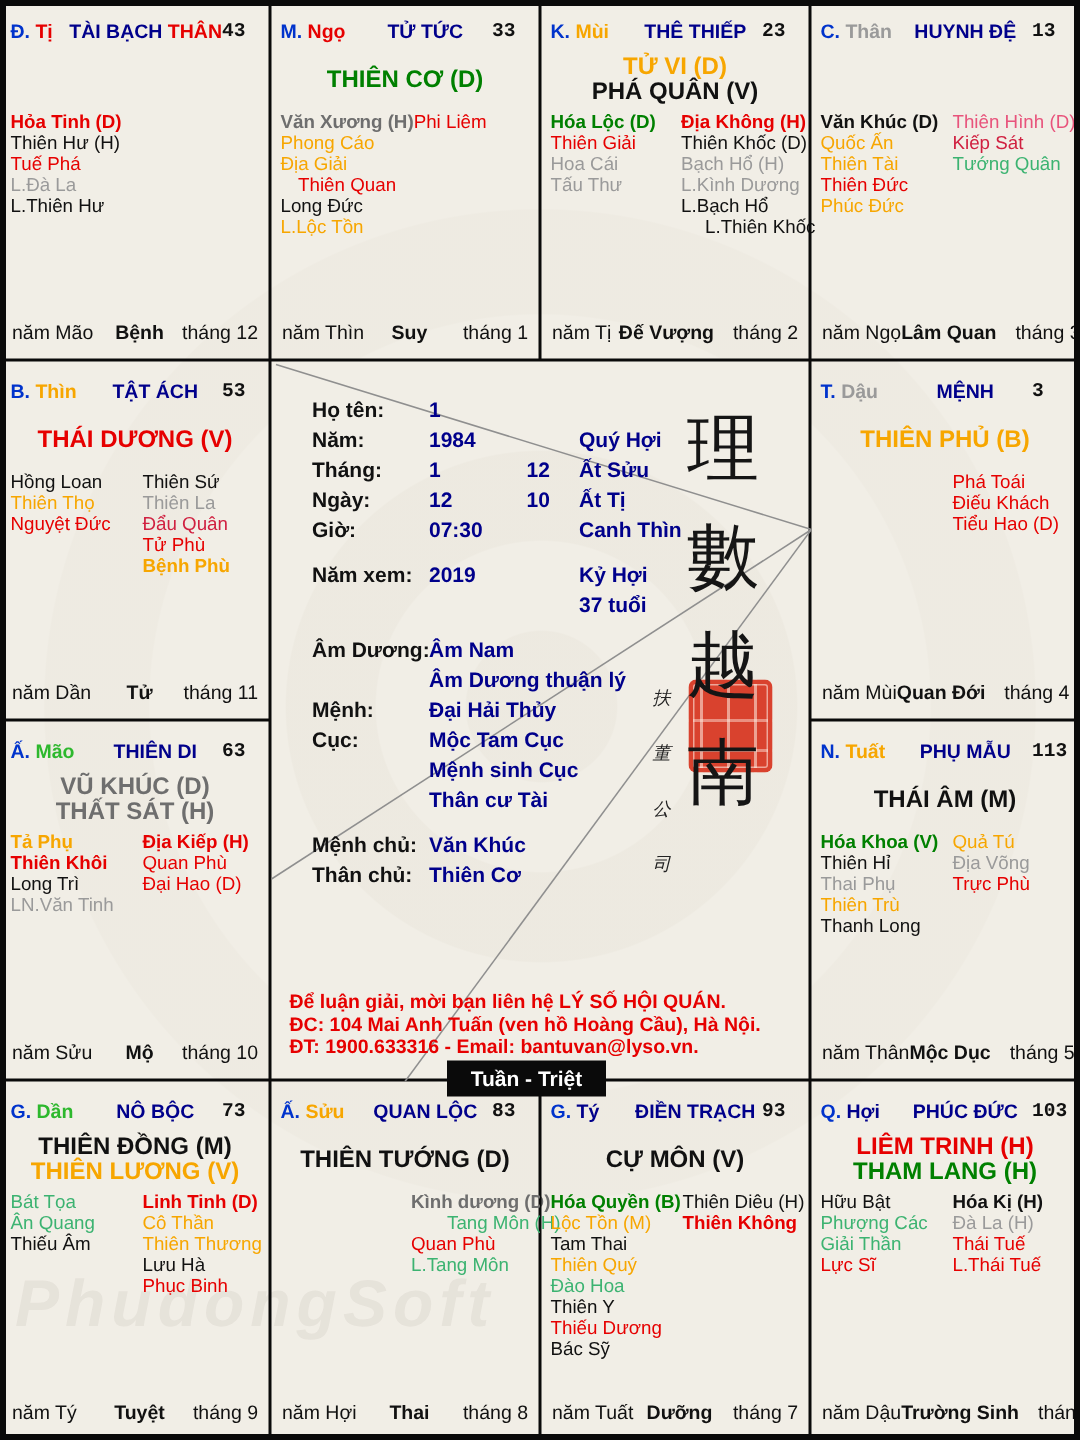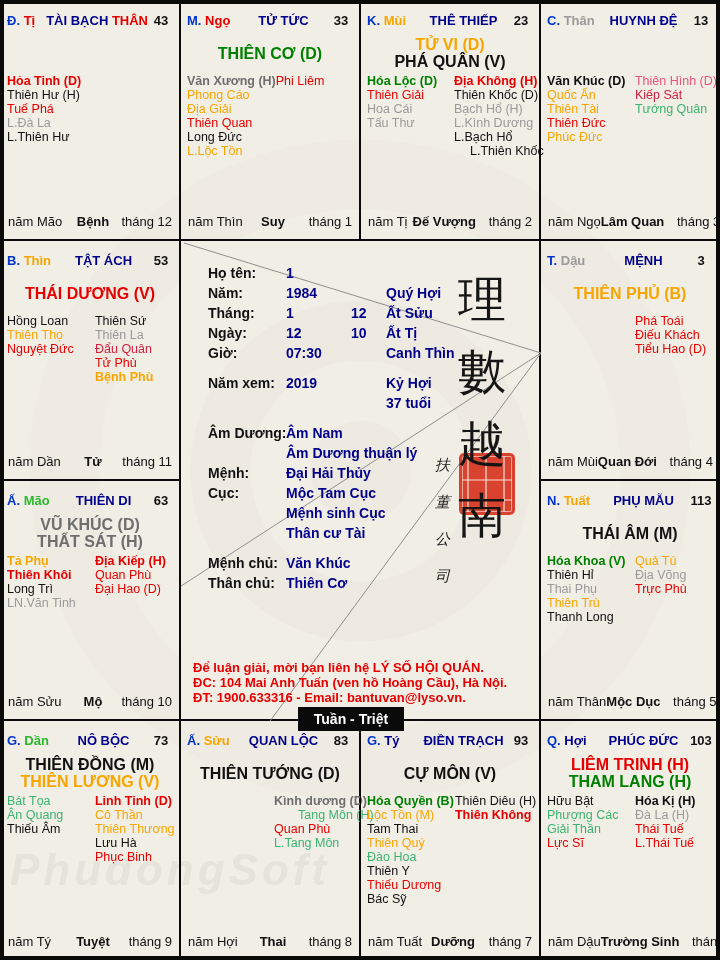--- a/index.html
+++ b/index.html
@@ -6,21 +6,21 @@
   #stage{position:relative;width:720px;height:960px;background:#f1eee6;overflow:hidden;
          font-family:"Liberation Sans","DejaVu Sans",sans-serif;
          background-image:radial-gradient(circle at 360px 470px, rgba(120,100,60,0.035) 0 60px, transparent 61px 120px, rgba(120,100,60,0.03) 121px 180px, transparent 181px 260px, rgba(120,100,60,0.025) 261px 330px, transparent 331px);}
   .frame{position:absolute;inset:0;border:4px solid #0a0a0a;pointer-events:none;z-index:12;}
   
   .palace{position:absolute;width:180px;height:240px;border:1px solid #0a0a0a;box-sizing:border-box;}
   .p-head{position:absolute;top:12px;left:6px;right:5px;display:flex;font-weight:bold;font-size:13px;white-space:nowrap;}
   .h-can{width:52px;color:#0033cc;}
   .h-name{flex:1;text-align:center;color:#00008b;}
   .h-tag{color:#e60000;}
-  .h-num{min-width:26px;text-align:center;color:#111;}
+  .h-num{min-width:26px;text-align:left;color:#111;font-family:Liberation Mono, monospace;}
   .p-mains{position:absolute;top:33px;left:0;right:0;height:38px;display:flex;flex-direction:column;justify-content:center;align-items:center;font-weight:bold;font-size:16px;line-height:17px;white-space:nowrap;}
   .p-cols{position:absolute;top:73px;left:6px;right:0;display:flex;}
   .col-l{width:89px;}
   .col-r{width:85px;}
   .s-row{font-size:12.5px;line-height:14px;white-space:nowrap;}
   .p-foot{position:absolute;bottom:10px;left:7px;right:7px;display:flex;font-size:13px;color:#111;white-space:nowrap;}
   .f-nam{width:62px;}
   .f-van{flex:1;text-align:center;font-weight:bold;}
   .f-thang{min-width:56px;text-align:right;}
   
@@ -30,21 +30,21 @@
   .c-rows{position:absolute;left:0;top:24px;right:0;z-index:3;}
   .c-row{position:relative;height:20px;font-size:14px;font-weight:bold;white-space:nowrap;}
   .c-gap{height:10px;}
   .c-label{position:absolute;left:27px;color:#111;}
   .c-v1{position:absolute;left:105px;color:#00008b;}
   .c-v2{position:absolute;left:170px;color:#00008b;}
   .c-v3{position:absolute;left:205px;color:#00008b;}
   .contact{position:absolute;left:12px;top:419px;color:#e60000;font-weight:bold;font-size:13px;line-height:15px;white-space:nowrap;z-index:3;}
   .tuan{position:absolute;left:117px;top:466px;width:106px;height:24px;background:#0a0a0a;color:#fff;font-weight:bold;font-size:14px;display:flex;align-items:center;justify-content:center;z-index:8;}
   .calli-big{position:absolute;left:272px;top:22px;width:58px;font-size:48px;line-height:72px;font-family:"DejaVu Serif",serif;color:#151515;word-break:break-all;text-align:center;z-index:3;}
-  .calli-small{position:absolute;left:254px;top:206px;width:18px;font-size:15px;line-height:37px;font-family:"DejaVu Serif",serif;color:#222;word-break:break-all;font-style:italic;z-index:3;}
+  .calli-small{position:absolute;left:254px;top:206px;width:18px;font-size:12px;line-height:37px;font-family:"DejaVu Serif",serif;color:#222;word-break:break-all;font-style:italic;z-index:3;}
   .seal{position:absolute;left:278px;top:212px;width:56px;height:62px;background:#d8341f;border-radius:5px;z-index:2;opacity:0.92;
         background-image:linear-gradient(90deg, transparent 0 8px, rgba(255,240,230,0.55) 8px 10px, transparent 10px 26px, rgba(255,240,230,0.55) 26px 28px, transparent 28px 44px, rgba(255,240,230,0.55) 44px 46px, transparent 46px),
                          linear-gradient(0deg, transparent 0 14px, rgba(255,240,230,0.45) 14px 16px, transparent 16px 34px, rgba(255,240,230,0.45) 34px 36px, transparent 36px);
         box-shadow:inset 0 0 0 3px #d8341f, inset 0 0 0 4px rgba(255,235,225,0.6);}
   .wm{position:absolute;font-style:italic;font-weight:bold;color:rgba(70,58,30,0.06);z-index:0;white-space:nowrap;}
   .wm1{left:10px;top:845px;font-size:44px;letter-spacing:4px;}
   .wm2{left:402px;top:852px;font-size:34px;font-family:"DejaVu Serif",serif;}
 </style>
 </head>
 <body>
@@ -83,21 +83,21 @@
       <span class="h-num">33</span>
     </div>
     <div class="p-mains">
           <div style="color: rgb(0, 128, 0);">THIÊN CƠ (D)</div>
         </div>
     <div class="p-cols">
       <div class="col-l">
             <div class="s-row" style="color: rgb(110, 110, 110); font-weight: bold;">Văn Xương (H)</div>
             <div class="s-row" style="color: rgb(247, 166, 0);">Phong Cáo</div>
             <div class="s-row" style="color: rgb(247, 166, 0);">Địa Giải</div>
-            <div class="s-row" style="color: rgb(230, 0, 0);">Thiên Quan</div>
+            <div class="s-row" style="color: rgb(230, 0, 0); text-align: center;">Thiên Quan</div>
             <div class="s-row" style="color: rgb(17, 17, 17);">Long Đức</div>
             <div class="s-row" style="color: rgb(247, 166, 0);">L.Lộc Tồn</div>
           </div>
       <div class="col-r">
             <div class="s-row" style="color: rgb(230, 0, 0);">Phi Liêm</div>
           </div>
     </div>
     <div class="p-foot">
       <span class="f-nam">năm Thìn</span>
       <span class="f-van">Suy</span>

